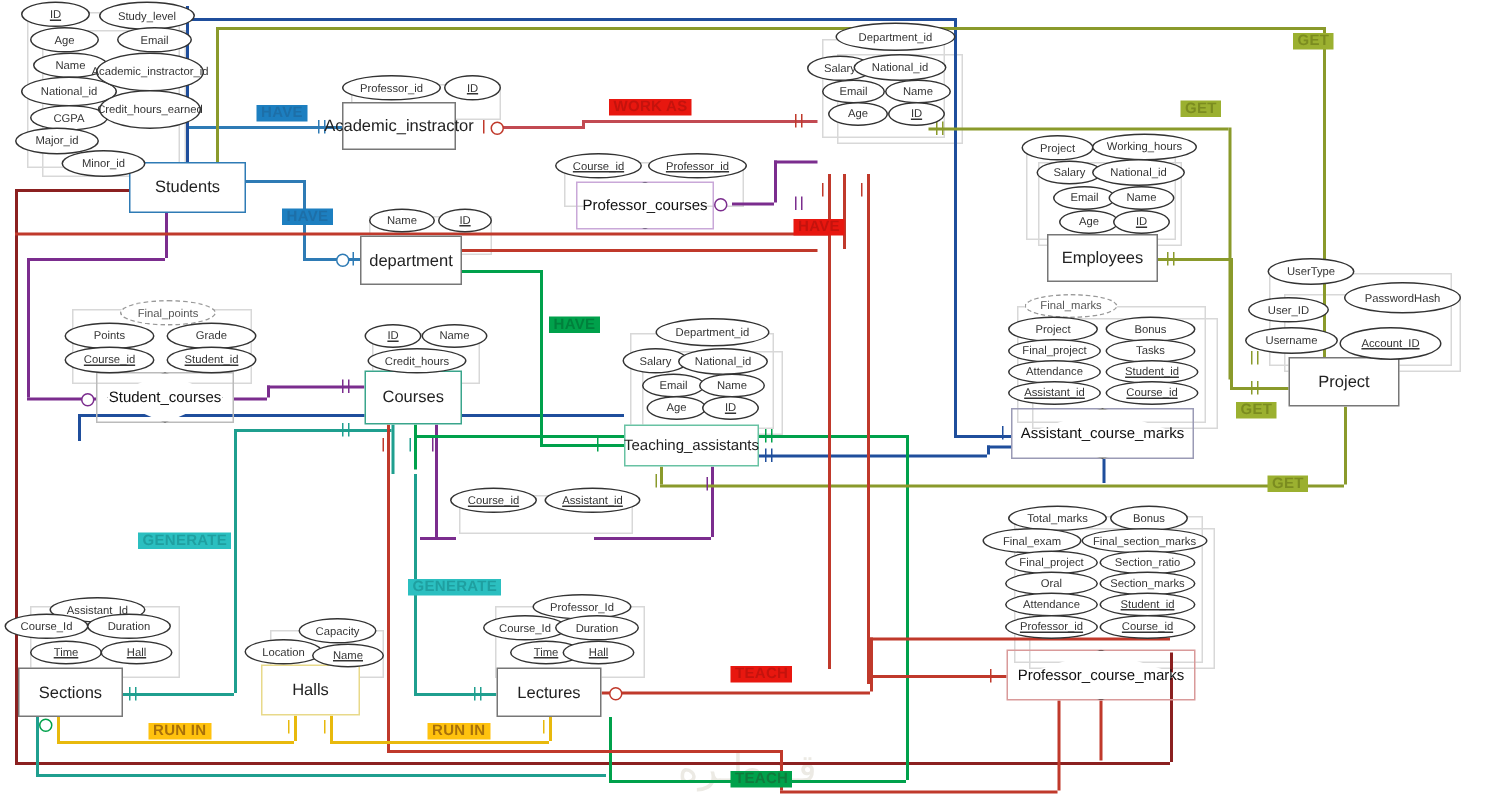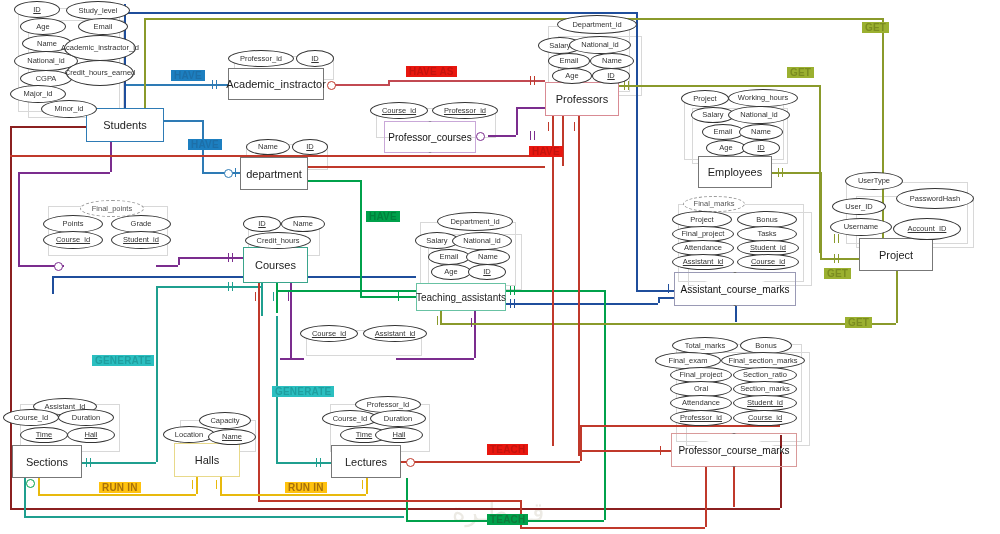--- a/index.html
+++ b/index.html
@@ -292,29 +292,26 @@
       <div class="attr" style="left: 355px; top: 396px; width: 66px; height: 17px;">Professor_Id</div>
       <div class="attr" style="left: 322px; top: 410px; width: 56px; height: 17px;">Course_Id</div>
       <div class="attr" style="left: 370px; top: 410px; width: 56px; height: 17px;">Duration</div>
       <div class="attr pk" style="left: 340px; top: 427px; width: 48px; height: 16px;">Time</div>
       <div class="attr pk" style="left: 375px; top: 427px; width: 48px; height: 16px;">Hall</div>
     </div>
 
   <div class="entity blue" style="left:86px;top:108px;width:78px;height:34px;">
     <span>Students</span>
   </div>
-  <div class="entity gray" style="left:228px;top:68px;width:96px;height:32px;">
+  <div class="entity gray" style="left:228px;top:68px;width:76px;height:32px;">
     <span>Academic_instractor</span>
   </div>
   <div class="entity gray" style="left:240px;top:157px;width:68px;height:33px;">
     <span>department</span>
   </div>
-  <div class="entity red" style="left:545px;top:82px;width:74px;height:34px;">
-    <span>Professors</span>
-  </div>
   <div class="entity gray" style="left:698px;top:156px;width:74px;height:32px;">
     <span>Employees</span>
   </div>
   <div class="entity gray" style="left:859px;top:238px;width:74px;height:33px;">
     <span>Project</span>
   </div>
   <div class="entity teal" style="left:243px;top:247px;width:65px;height:36px;">
     <span>Courses</span>
   </div>
   <div class="entity green" style="left:416px;top:283px;width:90px;height:28px;font-size:10px;">
@@ -323,20 +320,25 @@
   <div class="entity yellow" style="left:174px;top:443px;width:66px;height:34px;">
     <span>Halls</span>
   </div>
   <div class="entity gray" style="left:12px;top:445px;width:70px;height:33px;">
     <span>Sections</span>
   </div>
   <div class="entity gray" style="left:331px;top:445px;width:70px;height:33px;">
     <span>Lectures</span>
   </div>
 
+  <div class="rel grayb" style="left:64px;top:248px;width:92px;height:34px;">
+    <div class="dbox"></div>
+    <div class="dia"></div>
+    <div class="lbl">Student_courses</div>
+  </div>
   <div class="rel purple" style="left:384px;top:121px;width:92px;height:32px;">
     <div class="dbox"></div>
     <div class="dia"></div>
     <div class="lbl">Professor_courses</div>
   </div>
   <div class="rel navy" style="left:674px;top:272px;width:122px;height:34px;">
     <div class="dbox"></div>
     <div class="dia"></div>
     <div class="lbl">Assistant_course_marks</div>
   </div>
@@ -457,21 +459,21 @@
   <div class="crow" style="left:437px;top:320px;color:#8a9a2b;">
     <div class="bar" style="left:0;"></div>
   </div>
   <div class="crow" style="left:471px;top:322px;color:#7b2d8e;">
     <div class="bar" style="left:0;"></div>
   </div>
 
   <div id="tags">
       <div class="tag blue" style="left: 171px; top: 70px;">HAVE</div>
       <div class="tag blue" style="left: 188px; top: 139px;">HAVE</div>
-      <div class="tag red" style="left: 406px; top: 66px;">HAVE AS</div>
+      <div class="tag red" style="left: 406px; top: 66px;">WORK AS</div>
       <div class="tag red" style="left: 529px; top: 146px;">HAVE</div>
       <div class="tag green" style="left: 366px; top: 211px;">HAVE</div>
       <div class="tag olive" style="left: 862px; top: 22px;">GET</div>
       <div class="tag olive" style="left: 787px; top: 67px;">GET</div>
       <div class="tag olive" style="left: 824px; top: 268px;">GET</div>
       <div class="tag olive" style="left: 845px; top: 317px;">GET</div>
       <div class="tag teal" style="left: 92px; top: 355px;">GENERATE</div>
       <div class="tag teal" style="left: 272px; top: 386px;">GENERATE</div>
       <div class="tag yellow" style="left: 99px; top: 482px;">RUN IN</div>
       <div class="tag yellow" style="left: 285px; top: 482px;">RUN IN</div>

